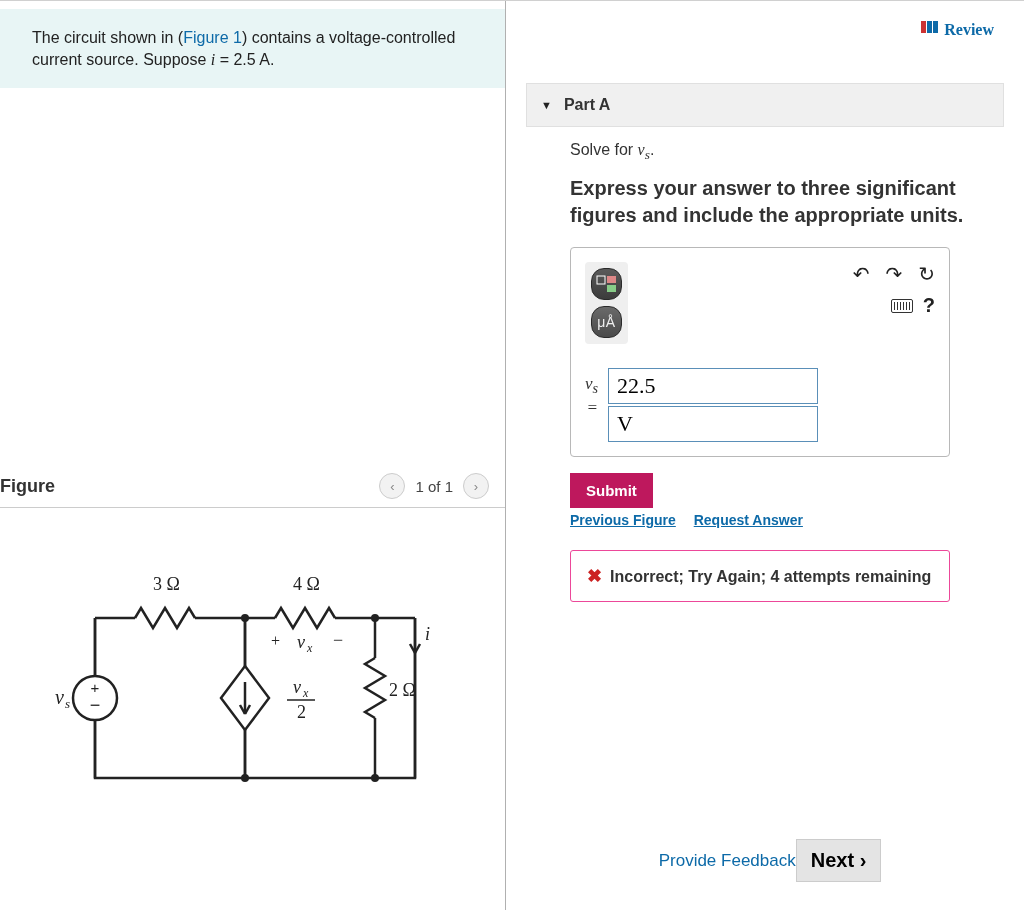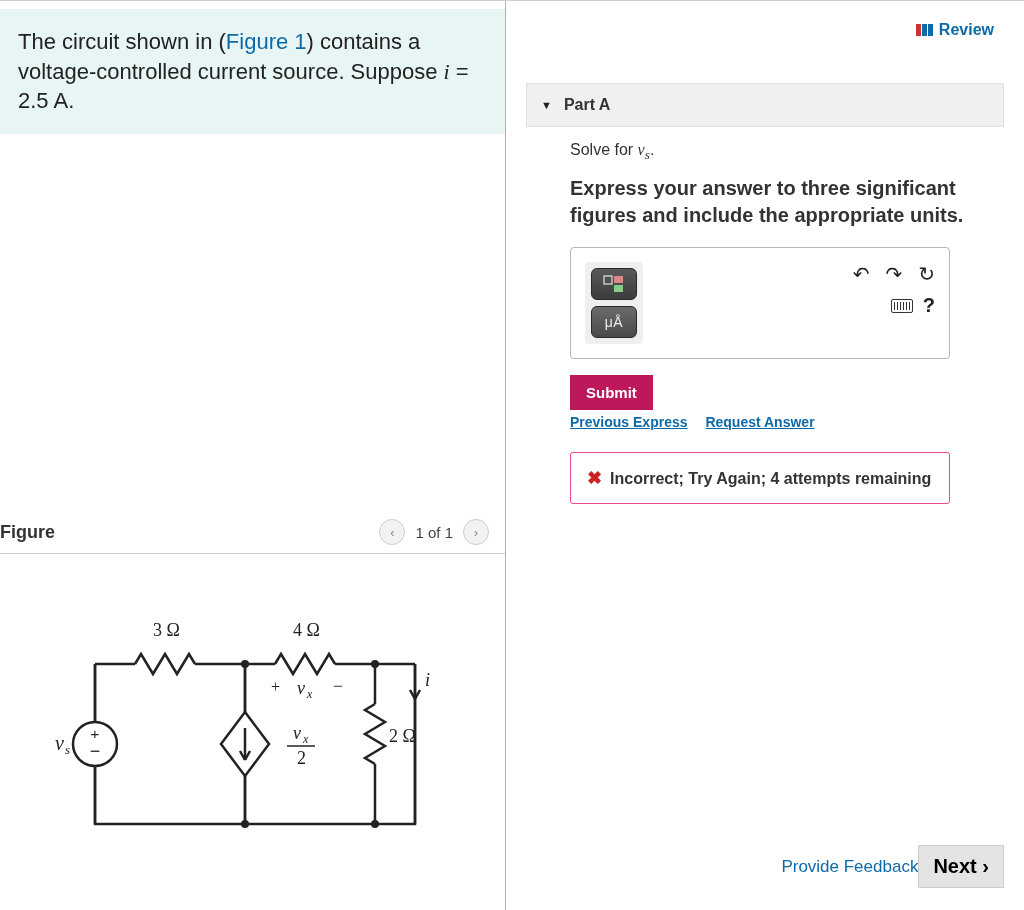--- a/index.html
+++ b/index.html
@@ -2,68 +2,68 @@
 <html><head>
 <meta charset="utf-8">
 <style>
   * { box-sizing: border-box; margin: 0; padding: 0; }
   body { font-family: Arial, Helvetica, sans-serif; font-size: 14px; color: #333; background: #fff; width: 1024px; height: 910px; overflow: hidden; }
   .container { display: flex; height: 100%; border-top: 1px solid #d0d0d0; }
   .left-panel { width: 505px; position: relative; }
   .divider { width: 1px; background: #b0b0b0; }
   .right-panel { flex: 1; padding: 20px 20px 0 20px; position: relative; }
 
-  .problem-box { background: #e8f5f5; padding: 18px 18px; margin: 8px 0 0 0; color: #222; font-size: 22px; line-height: 1.35; }
+  .problem-box { background: #e8f5f5; padding: 18px 32px; margin: 8px 0 0 0; color: #222; font-size: 16px; line-height: 1.35; }
   .figure-link { color: #0d6aa8; }
 
   .figure-header { display: flex; align-items: center; justify-content: space-between; margin-top: 385px; padding: 0 16px 8px 0; border-bottom: 1px solid #ccc; }
   .figure-title { font-size: 18px; font-weight: bold; }
   .figure-pager { display: flex; align-items: center; gap: 10px; font-size: 15px; color: #444; }
   .pager-btn { width: 26px; height: 26px; border: 1px solid #ccc; border-radius: 50%; background: #f2f2f2; color: #888; display: flex; align-items: center; justify-content: center; cursor: pointer; font-size: 13px; }
 
   .circuit-svg { margin: 40px 0 0 35px; }
 
-  .review-link { position: absolute; top: 20px; right: 30px; color: #0d6aa8; font-weight: bold; font-size: 16px; display: flex; align-items: center; gap: 6px; cursor: pointer; }
+  .review-link { position: absolute; top: 20px; right: 30px; color: #0d6aa8; font-weight: bold; font-size: 16px; display: flex; align-items: flex-start; gap: 6px; cursor: pointer; font-family: Liberation Serif, serif; }
   .review-icn { display:inline-flex; gap:1px; }
   .review-icn span { display:inline-block; width:5px; height:12px; background:#0d6aa8; }
   .review-icn span:first-child { background:#c33; }
 
   .part-header { background: #f0f0f0; border: 1px solid #e0e0e0; padding: 12px 14px; display:flex; align-items:center; gap:12px; margin-top: 62px; }
   .part-header .tri { font-size: 11px; color: #222; }
   .part-header .t { font-weight: bold; font-size: 16px; }
 
   .part-body { padding: 14px 0 0 44px; }
   .prompt-line { font-size: 16px; margin-bottom: 12px; }
   .instruction { font-weight: bold; font-size: 20px; margin-bottom: 18px; line-height:1.35; }
 
   .answer-box { border: 1px solid #b8b8b8; border-radius: 4px; padding: 14px; width: 380px; }
   .tool-row { display:flex; justify-content:space-between; align-items:flex-start; }
   .tool-group { background: #efefef; border-radius:4px; padding: 6px; display:inline-block; }
-  .tool-btn { background: linear-gradient(#5a5a5a,#3c3c3c); border:1px solid #2a2a2a; border-radius:6px; width:46px; height:32px; display:inline-flex; align-items:center; justify-content:center; color:#fff; cursor:pointer; font-size:13px; }
+  .tool-btn { background: linear-gradient(#5a5a5a,#3c3c3c); border:1px solid #2a2a2a; border-radius:13px; width:31px; height:32px; display:inline-flex; align-items:center; justify-content:center; color:#fff; cursor:pointer; font-size:13px; }
   .tool-btn.units { background: linear-gradient(#6a6a6a,#4a4a4a); color:#eee; font-size:14px; letter-spacing:0.5px; margin-top:6px; }
   .undo-row { display:flex; gap:16px; font-size:20px; color:#222; }
   .undo-row span, .undo-row .kq { cursor:pointer; }
   .kb-row { display:flex; gap:10px; align-items:center; margin-top:8px; justify-content:flex-end;}
   .kbd-icn { width:22px; height:14px; border:1px solid #333; border-radius:2px; display:inline-block; position:relative; cursor:pointer;}
   .kbd-icn::before{content:""; position:absolute; inset:2px; background: repeating-linear-gradient(90deg,#333 0 1px,transparent 1px 3px);}
   .kq { font-size:20px; font-weight:bold; cursor:pointer; color:#222;}
 
   .input-row { display:flex; align-items:flex-start; gap:10px; margin-top:24px; }
   .vs-label { font-family: 'Times New Roman', serif; font-size:17px; font-style:italic; text-align:right; padding-top:6px; }
   .input-stack { display:flex; flex-direction:column; gap:2px; }
   .input-field { width: 210px; height: 36px; border:1px solid #5a8fb8; font-size:22px; padding: 2px 8px; font-family: 'Times New Roman', serif; }
 
   .submit-btn { background:#be185d; color:#fff; border:none; padding:9px 16px; font-size:15px; font-weight:bold; margin-top:16px; cursor:pointer; }
   .below-submit { margin-top:4px; font-size:14px; font-weight:bold; }
   .below-submit a { color:#0d6aa8; text-decoration:underline; margin-right:14px; cursor:pointer;}
 
   .feedback-box { border:1px solid #ec4899; border-radius:3px; padding:14px 16px; margin-top:22px; width: 380px; font-size:16px; font-weight:bold;}
   .feedback-box .x { color:#cc2222; font-size:18px; margin-right:8px;}
 
-  .footer-row { position:absolute; bottom:22px; left:30px; right:20px; display:flex; justify-content:flex-end; align-items:center;}
+  .footer-row { position:absolute; bottom:28px; left:30px; right:20px; display:flex; justify-content:center; align-items:center;}
   .provide-link { color:#0d6aa8; font-size:17px; cursor:pointer;}
   .next-btn { background:#e4e4e4; border:1px solid #ccc; padding:9px 14px; font-size:20px; font-weight:bold; cursor:pointer;}
   .sub-s { font-style: italic; }
 </style>
 </head>
 <body>
 
 <div class="container">
   <div class="left-panel">
     <div class="problem-box">
@@ -185,25 +185,32 @@
               <span>↷</span>
               <span>↻</span>
             </div>
             <div class="kb-row">
               <span class="kbd-icn"></span>
               <span class="kq">?</span>
             </div>
           </div>
         </div>
 
+        <div class="input-row">
+          <div class="vs-label"><span>v<sub class="sub-s">s</sub></span><br>=</div>
+          <div class="input-stack">
+            <input class="input-field" value="22.5" style="">
+            <input class="input-field" value="V" style="">
+          </div>
+        </div>
       </div>
 
       <button class="submit-btn">Submit</button>
       <div class="below-submit">
-        <a>Previous Express</a>
+        <a>Previous Figure</a>
         <a>Request Answer</a>
       </div>
 
       <div class="feedback-box">
         <span class="x">✖</span><span>Incorrect; Try Again; 4 attempts remaining</span>
       </div>
     </div>
 
     <div class="footer-row">
       <span class="provide-link">Provide Feedback</span>

